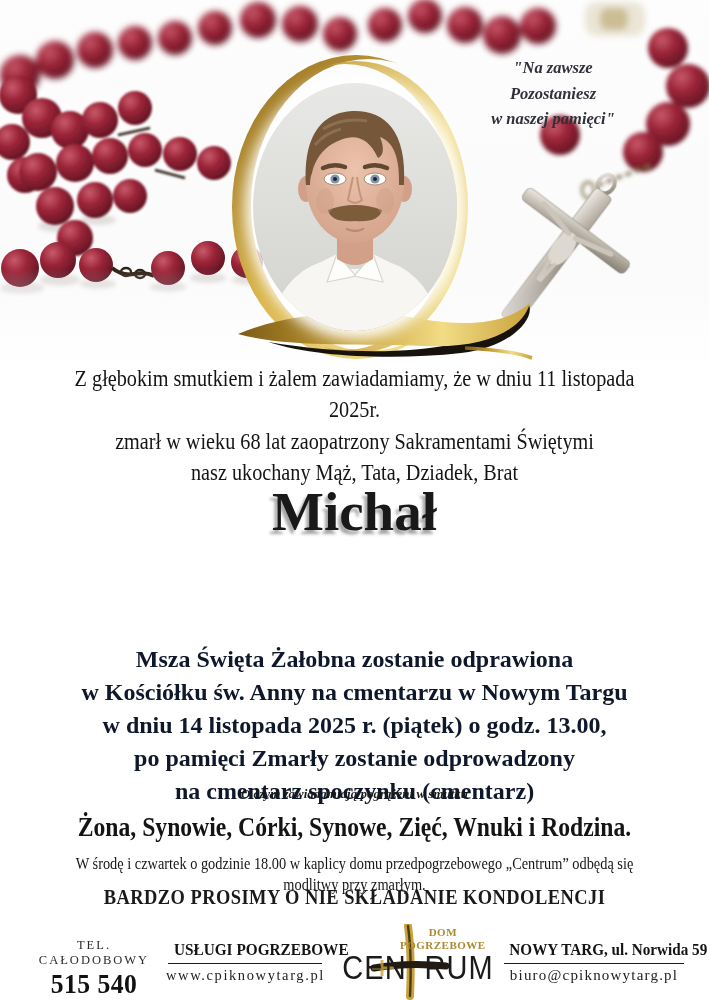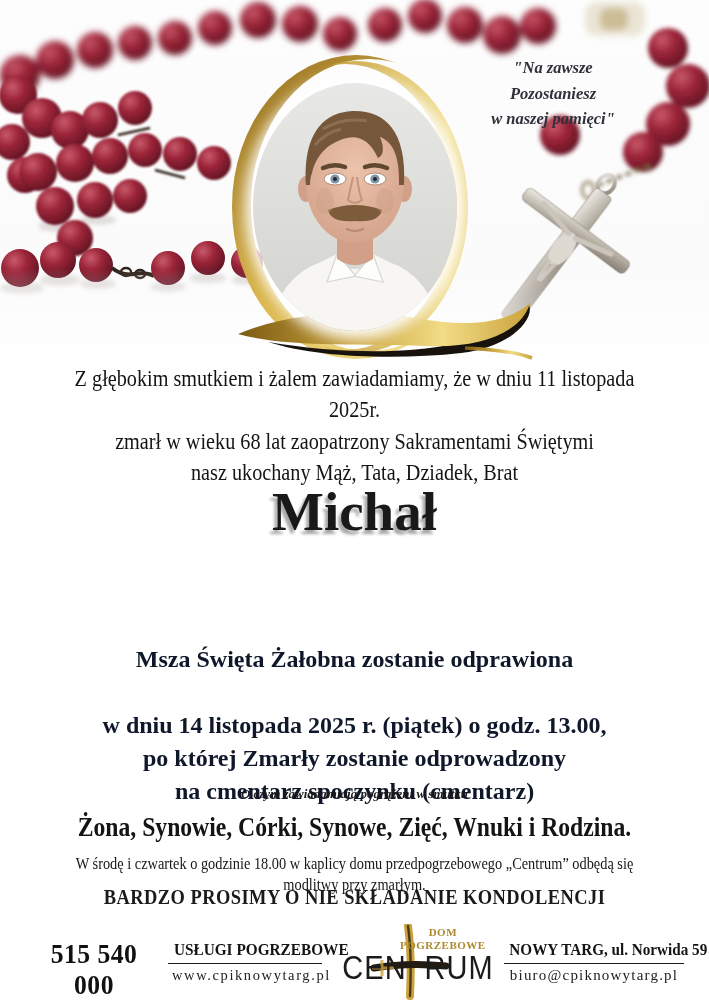--- a/index.html
+++ b/index.html
@@ -34,21 +34,21 @@
   .condolences{top:886px;font-size:20.5px;font-weight:700;letter-spacing:.5px;color:#1a1a1a;transform:scaleX(.9);}
   
   .footer{position:absolute;left:0;top:928px;width:709px;height:72px;}
   .f-col{position:absolute;text-align:center;}
   .f-tel{left:24px;top:10px;width:140px;}
   .f-tel-label{font-size:12.5px;letter-spacing:2px;color:#2a2a2a;}
   .f-tel-number{font-size:27px;font-weight:700;letter-spacing:.5px;color:#111;margin-top:1px;transform:scaleX(.95);}
   .f-services{left:166px;top:12px;width:158px;}
   .f-rule{border-top:1.6px solid #1d1d1d;margin:3px 2px;}
   .f-services-label{font-size:17px;font-weight:700;color:#141414;transform:scaleX(.9);white-space:nowrap;}
-  .f-website{font-size:14.5px;letter-spacing:1.6px;color:#222;margin-top:1px;margin-left:6px;}
+  .f-website{font-size:14.5px;letter-spacing:1.6px;color:#222;margin-top:1px;}
   .f-logo{left:338px;top:-4px;width:160px;height:76px;}
   .f-addr{left:502px;top:12px;width:184px;}
   .f-addr-line{font-size:16.5px;font-weight:700;color:#141414;transform:scaleX(.92);white-space:nowrap;}
   .f-email{font-size:15px;letter-spacing:1.2px;color:#222;margin-top:1px;}
   
   .logo-wrap{position:relative;width:160px;height:76px;}
   .logo-top{position:absolute;left:62px;top:2px;text-align:center;color:#ab8a2e;font-weight:700;
     font-size:11px;line-height:1.15;letter-spacing:.5px;}
   .logo-name{position:absolute;left:0px;top:28px;width:160px;display:flex;align-items:center;justify-content:center;
     font-family:"Liberation Sans",sans-serif;font-weight:400;font-size:29px;letter-spacing:1px;color:#1b1b1b;
@@ -263,34 +263,35 @@
   <div class="center-block announcement condensed">
     <span>Z głębokim smutkiem i żalem zawiadamiamy, że w dniu 11 listopada 2025r.</span><br>
     <span>zmarł w wieku 68 lat zaopatrzony Sakramentami Świętymi</span><br>
     <span>nasz ukochany Mąż, Tata, Dziadek, Brat</span>
   </div>
 
   <div class="center-block first-name">Michał</div>
 
   <div class="center-block ceremony">
     <span>Msza Święta Żałobna zostanie odprawiona</span><br>
-    <br>
+    <span>w Kościółku św. Anny na cmentarzu w Nowym Targu</span><br>
     <span>w dniu 14 listopada 2025 r. (piątek) o godz. 13.00,</span><br>
-    <span>po której Zmarły zostanie odprowadzony</span><br>
+    <span>po pamięci Zmarły zostanie odprowadzony</span><br>
     <span>na cmentarz spoczynku (cmentarz)</span>
   </div>
 
   <div class="center-block mourners-intro">O czym zawiadamiają pogrążeni w smutku</div>
   <div class="center-block mourners condensed">Żona, Synowie, Córki, Synowe, Zięć, Wnuki i Rodzina.</div>
   <div class="center-block prayers-note">W środę i czwartek o godzinie 18.00 w kaplicy domu przedpogrzebowego „Centrum” odbędą się modlitwy przy zmarłym.</div>
   <div class="center-block condolences">BARDZO PROSIMY O NIE SKŁADANIE KONDOLENCJI</div>
 
   <div class="footer">
 
     <div class="f-col f-tel">
+      <div class="f-tel-label">TEL. CAŁODOBOWY</div>
       <div class="f-tel-number">515 540 000</div>
     </div>
 
     <div class="f-col f-services">
       <div class="f-services-label">USŁUGI POGRZEBOWE</div>
       <div class="f-rule"></div>
       <div class="f-website">www.cpiknowytarg.pl</div>
     </div>
 
     <div class="f-col f-logo">

